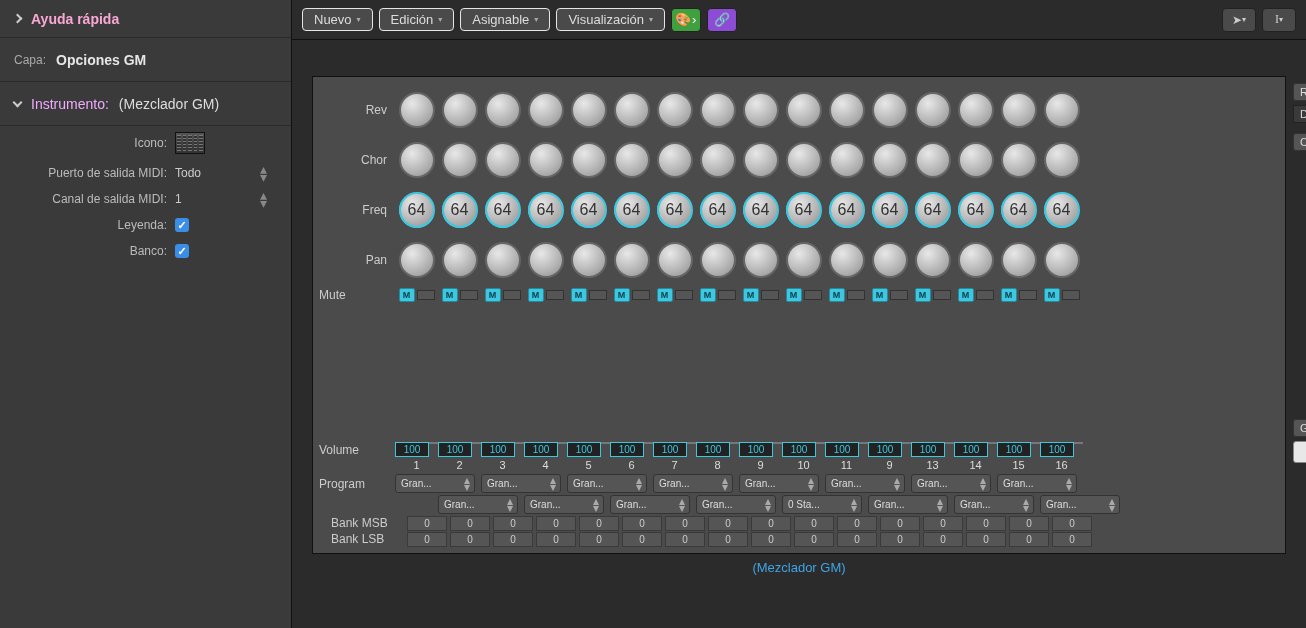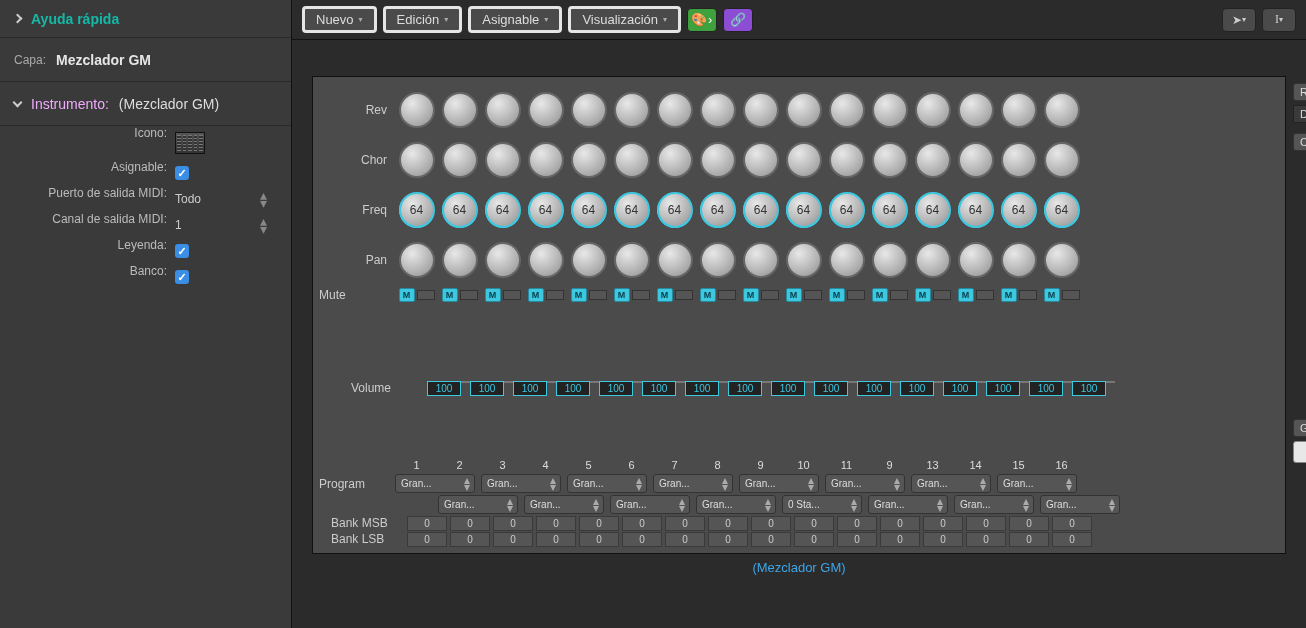--- a/index.html
+++ b/index.html
@@ -2,60 +2,60 @@
 <html><head>
 <meta charset="utf-8">
 <style>
   * { box-sizing: border-box; margin: 0; padding: 0; font-family: -apple-system, "Helvetica Neue", Arial, sans-serif; }
   body { background: #2b2b2b; width: 1306px; height: 628px; overflow: hidden; color: #ccc; font-size: 12px; }
   .app { display: flex; height: 100%; }
 
   
   .sidebar { width: 292px; background: #3a3a3a; display: flex; flex-direction: column; border-right: 1px solid #111; }
   .side-row { height: 38px; border-bottom: 1px solid #2a2a2a; display: flex; align-items: center; padding: 0 14px; gap: 10px; }
-  .side-row.quick { font-weight: 600; color: #14b8a6; font-size: 14px; }
+  .side-row.quick { font-weight: 600; color: #f9a8d4; font-size: 14px; }
   .chevron { display: inline-block; width: 12px; height: 12px; }
   .chev-right { border-top: 2px solid #ccc; border-right: 2px solid #ccc; transform: rotate(45deg); width: 7px; height: 7px; }
   .chev-down { border-top: 2px solid #ccc; border-right: 2px solid #ccc; transform: rotate(135deg); width: 7px; height: 7px; margin-top: -3px; }
   .capa-label { font-weight: 600; color: #e6e6e6; font-size: 14px; }
   .capa-row { height: 44px; }
   .inst-row { height: 44px; font-size: 14px; }
   .inst-row span.paren { color: #ddd; }
-  .prop-row { height: 26px; display: flex; padding-right: 24px; }
+  .prop-row { height: 26px; display: flex; align-items: center; padding-right: 24px; }
   .prop-label { flex: 1; text-align: right; color: #bbb; padding-right: 8px; }
   .prop-val { width: 92px; display: flex; align-items: center; }
   .icon-box { width: 30px; height: 22px; background: linear-gradient(#555,#333); border:1px solid #111; display:flex; }
   .icon-box .bar { flex:1; background: repeating-linear-gradient(0deg,#777,#777 1px,#333 1px,#333 3px); margin:2px 1px; }
   .checkbox { width: 14px; height: 14px; background: #3a8ee6; border-radius: 3px; display:flex; align-items:center; justify-content:center; }
   .checkbox::after { content:"✓"; color:#fff; font-size:11px; font-weight:bold; }
   .sel-arrows { margin-left:auto; color:#888; font-size:14px; line-height:8px; display:flex; flex-direction:column; }
 
   
   .main { flex: 1; background: #2b2b2b; display:flex; flex-direction:column; }
   .toolbar { height: 40px; padding: 6px 10px; display:flex; align-items:center; gap:6px; border-bottom:1px solid #111; }
-  .btn-menu { background:#4a4a4a; border:3px solid #e5e5e5; color:#ddd; font-size:13px; padding:3px 11px; border-radius:4px; display:flex; align-items:center; gap:5px; }
+  .btn-menu { background:#4a4a4a; border:1px solid #e5e5e5; color:#ddd; font-size:13px; padding:3px 11px; border-radius:4px; display:flex; align-items:center; gap:5px; }
   .btn-menu .tri { font-size:8px; color:#aaa; }
   .btn-icon { width:30px; height:24px; border-radius:4px; border:1px solid #222; display:flex; align-items:center; justify-content:center; font-size:13px; }
   .btn-green { background:#3ea13e; color:#fff; }
   .btn-purple { background:#8c4dd4; color:#fff; }
   .tool-sel { background:#4a4a4a; border:1px solid #222; border-radius:4px; width:34px; height:24px; display:flex; align-items:center; justify-content:center; color:#ccc; }
 
   .mixer-wrap { padding: 36px 20px 10px 20px; flex:1; position:relative; }
   .mixer { background:#4b4b4b; border:1px solid #111; position:relative; padding:8px 0 6px 0; }
   .mix-row { display:flex; align-items:center; height:50px; }
   .mix-row.short { height:20px; }
-  .mix-row.vol { height:152px; align-items:center;margin-left:32px; }
+  .mix-row.vol { height:152px; align-items:flex-end; }
   .row-label { width:82px; text-align:right; padding-right:8px; color:#ccc; font-size:12px; }
   .row-label.left { text-align:left; padding-left:6px; }
   .channels { display:flex; }
   .ch { width:43px; display:flex; align-items:center; justify-content:center; }
   .knob { width:36px; height:36px; border-radius:50%; background: radial-gradient(circle at 35% 30%, #e8e8e8, #aaa 70%, #888); border:2px solid #666; position:relative; }
   .knob-freq { border-color:#3ec8e0; }
   .knob-freq::before { content:""; position:absolute; inset:-2px; border-radius:50%; border:2px solid #3ec8e0; border-top-color:transparent; border-right-color:transparent; transform:rotate(-20deg); }
-  .knob-val { position:absolute; inset:0; display:flex; align-items:center; justify-content:center; font-size:12px; color:#333; font-weight:500; }
+  .knob-val { position:absolute; inset:0; display:flex; align-items:center; justify-content:center; font-size:16px; color:#333; font-weight:500; }
   .mute-btn { width:16px; height:14px; background:#3ec8e0; border:1px solid #258aa0; display:flex; align-items:center; justify-content:center; font-size:9px; color:#06414f; font-weight:bold; border-radius:2px; }
   .mute-wrap { display:flex; gap:2px; align-items:center; }
   .mute-ind { width:18px; height:10px; background:#555; border:1px solid #333; }
   .vol-ch { width:43px; display:flex; flex-direction:row; align-items:center; padding-top:2px; }
   .vol-top { height:28px; display:flex; align-items:flex-end; justify-content:center; }
   .vol-val { width:34px; height:15px; border:1px solid #3ec8e0; background:#222; color:#3ec8e0; font-size:10px; display:flex; align-items:center; justify-content:center; }
   .vol-track { width:32px; flex:1; background:#b4b4b4; border:1px solid #777; position:relative; margin-top:2px; margin-bottom:2px; overflow:hidden; }
   .vol-bar { position:absolute; left:3px; bottom:0; width:3px; background:#3ec8e0; height:82%; }
   .vol-handle { position:absolute; left:0; right:0; top:14%; height:8px; background:linear-gradient(#eee,#999); border:1px solid #666; }
   .ch-num { font-size:11px; color:#ddd; text-align:center; }
@@ -79,44 +79,38 @@
 <body>
 
 <div class="app">
   <div class="sidebar">
     <div class="side-row quick">
       <span class="chevron chev-right"></span>
       <span>Ayuda rápida</span>
     </div>
     <div class="side-row capa-row">
       <span style="color:#aaa">Capa:</span>
-      <span class="capa-label">Mezclador GM</span>
+      <span class="capa-label">Opciones GM</span>
     </div>
     <div class="side-row inst-row">
       <span class="chevron chev-down"></span>
       <span style="color:#f0abfc">Instrumento:</span>
       <span class="paren">(Mezclador GM)</span>
     </div>
 
     <div class="prop-row" style="height:34px">
       <span class="prop-label">Icono:</span>
       <span class="prop-val">
           <span class="icon-box">
             <span class="bar"></span>
             <span class="bar"></span>
             <span class="bar"></span>
             <span class="bar"></span>
             <span class="bar"></span>
           </span>
-        </span>
-    </div>
-    <div class="prop-row">
-      <span class="prop-label">Asignable:</span>
-      <span class="prop-val">
-          <span class="checkbox"></span>
         </span>
     </div>
     <div class="prop-row">
       <span class="prop-label">Puerto de salida MIDI:</span>
       <span class="prop-val">
           <span>Todo</span>
           <span class="sel-arrows">
             <span>▴</span>
             <span>▾</span>
           </span>

